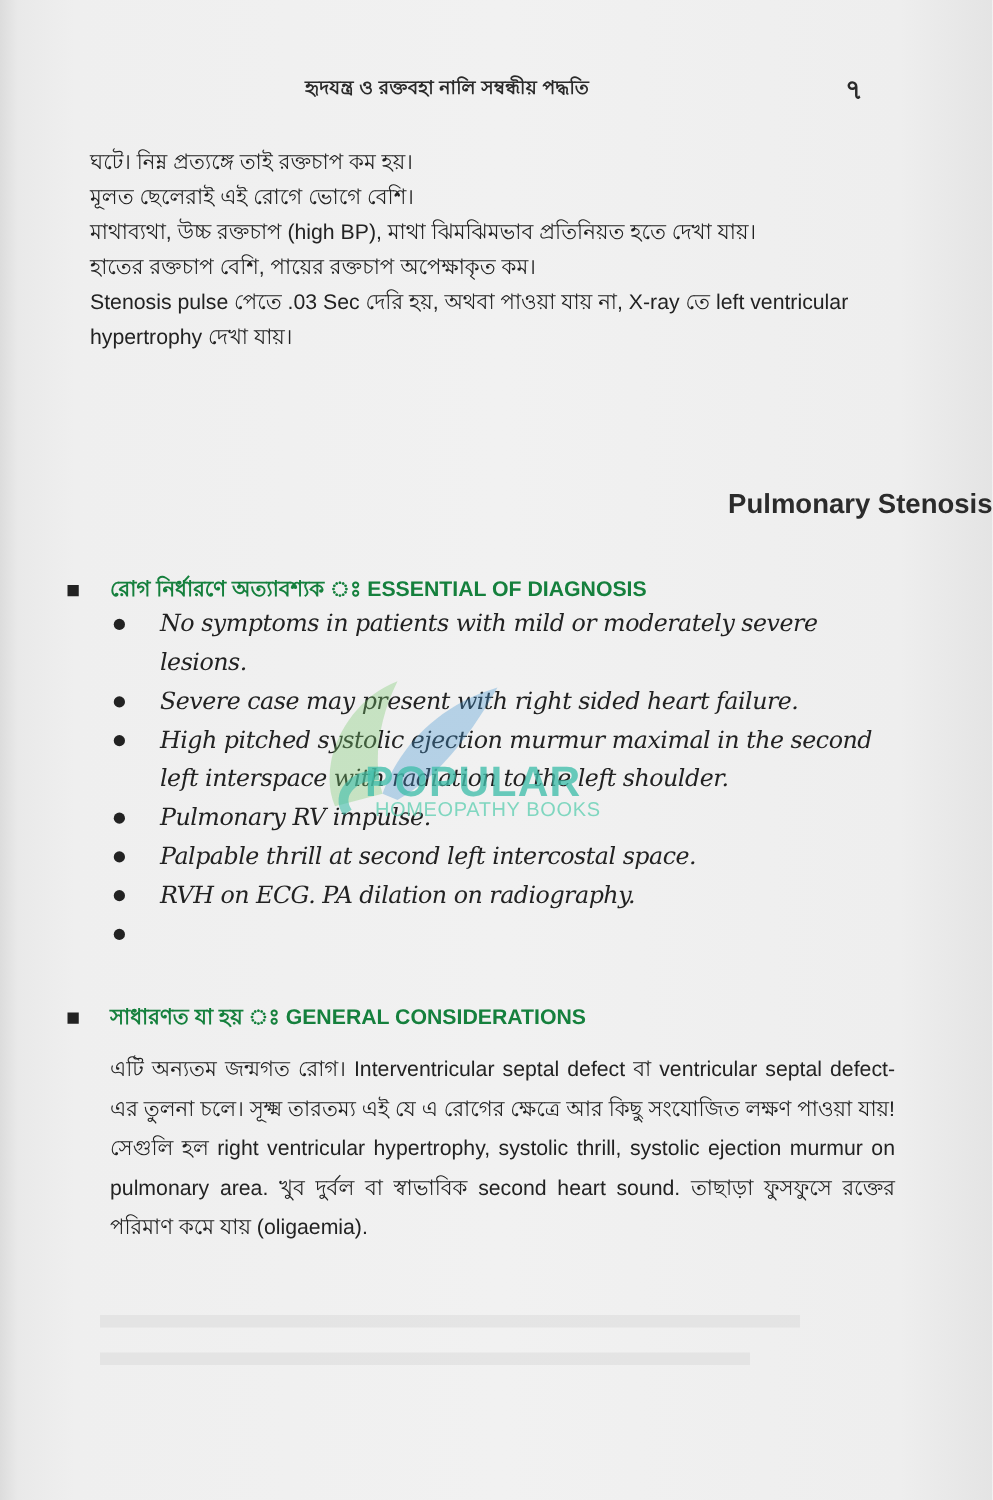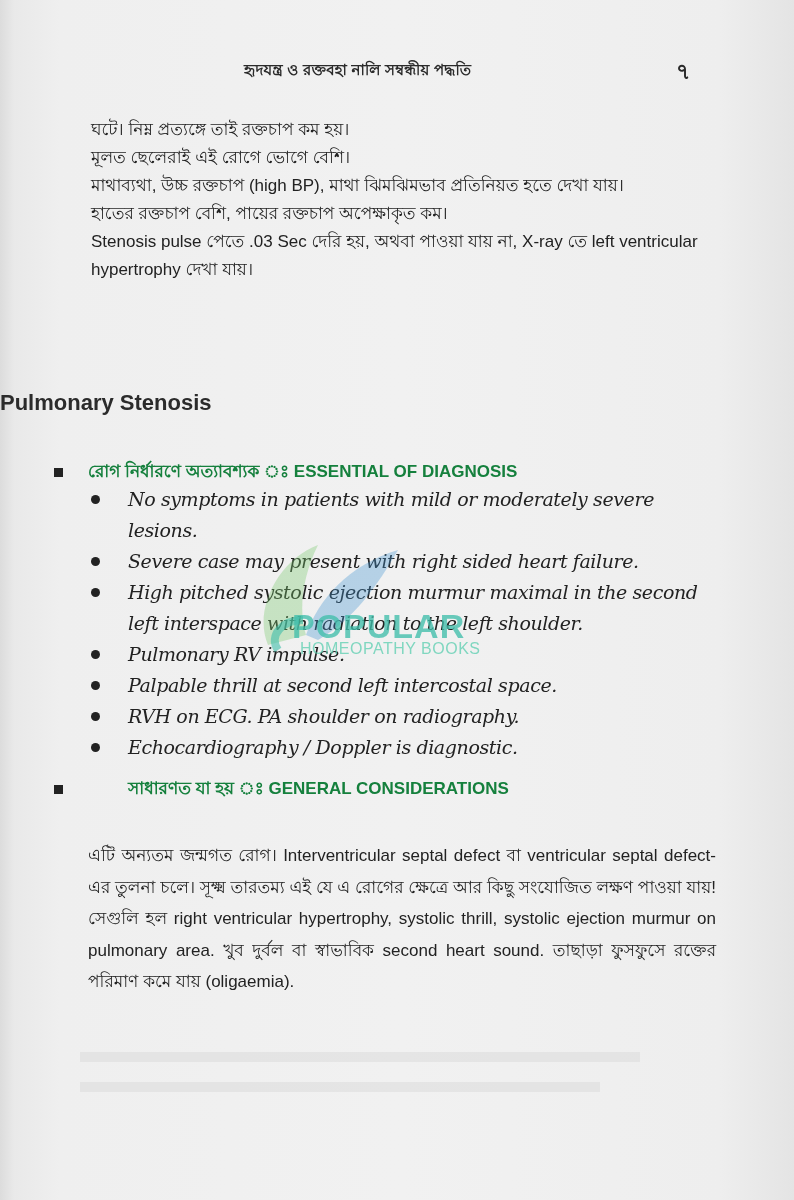--- a/index.html
+++ b/index.html
@@ -12,35 +12,35 @@
     }
     .page { position: absolute; left: 0; top: 0; width: 794px; height: 1200px; padding-left: 21px; }
     .running-head {
       position: absolute; top: 58px; left: 244px;
       font-size: 15px; font-weight: bold; color: #2a2a2a; letter-spacing: 0.2px;
     }
     .page-number {
       position: absolute; top: 54px; left: 676px;
       font-size: 22px; font-weight: bold; color: #2a2a2a;
     }
-    .intro { position: absolute; top: 116px; left: 91px; width: 620px; }
+    .intro { position: absolute; top: 116px; left: 72px; width: 620px; }
     .intro p { margin: 0; font-size: 17px; line-height: 28px; color: #222; }
     .intro .wrap { line-height: 28px; }
 
     .section-title {
-      position: absolute; top: 390px; left: 0; width: 794px; text-align: left;
+      position: absolute; top: 390px; left: 0; width: 794px; text-align: right;
       font-size: 22px; font-weight: bold; color: #2b2b2b;
     }
     .heading {
       position: absolute; left: 54px; font-size: 17px; font-weight: bold; color: #15803d;
       display: flex; align-items: center;
     }
     .square { display: inline-block; width: 9px; height: 9px; background: #222; margin-right: 25px; }
     .h1 { top: 458px; }
-    .h2 { top: 775px; gap: 40px; }
+    .h2 { top: 800px; }
 
     ul.diag { position: absolute; top: 484px; left: 88px; width: 640px; margin: 0; padding: 0; list-style: none; }
     ul.diag li {
       position: relative; padding-left: 40px;
       font-family: "DejaVu Serif", "Liberation Serif", serif; font-style: italic;
       font-size: 19px; line-height: 31px; color: #222; letter-spacing: -0.4px;
     }
     ul.diag li .bullet {
       position: absolute; left: 3px; top: 11px; width: 9px; height: 9px; border-radius: 50%; background: #222;
     }
@@ -82,22 +82,22 @@
     <span class="square"></span>
     <span>রোগ নির্ধারণে অত্যাবশ্যক ঃ ESSENTIAL OF DIAGNOSIS</span>
   </div>
 
   <ul class="diag">
     <li><span class="bullet"></span><span>No symptoms in patients with mild or moderately severe lesions.</span></li>
     <li><span class="bullet"></span><span>Severe case may present with right sided heart failure.</span></li>
     <li><span class="bullet"></span><span>High pitched systolic ejection murmur maximal in the second left interspace with radiation to the left shoulder.</span></li>
     <li><span class="bullet"></span><span>Pulmonary RV impulse.</span></li>
     <li><span class="bullet"></span><span>Palpable thrill at second left intercostal space.</span></li>
-    <li><span class="bullet"></span><span>RVH on ECG. PA shoulder on radiography.</span></li>
-    <li><span class="bullet"></span><span>Echocardiography / Doppler is diagnostic.</span></li>
+    <li><span class="bullet"></span><span>RVH on ECG. PA dilation on radiography.</span></li>
+    <li><span class="bullet"></span></li>
   </ul>
 
   <div class="heading h2">
     <span class="square"></span>
     <span>সাধারণত যা হয় ঃ GENERAL CONSIDERATIONS</span>
   </div>
 
   <div class="general">
     <p>এটি অন্যতম জন্মগত রোগ। Interventricular septal defect বা ventricular septal defect- এর তুলনা চলে। সূক্ষ্ম তারতম্য এই যে এ রোগের ক্ষেত্রে আর কিছু সংযোজিত লক্ষণ পাওয়া যায়! সেগুলি হল right ventricular hypertrophy, systolic thrill, systolic ejection murmur on pulmonary area. খুব দুর্বল বা স্বাভাবিক second heart sound. তাছাড়া ফুসফুসে রক্তের পরিমাণ কমে যায় (oligaemia).</p>
   </div>

